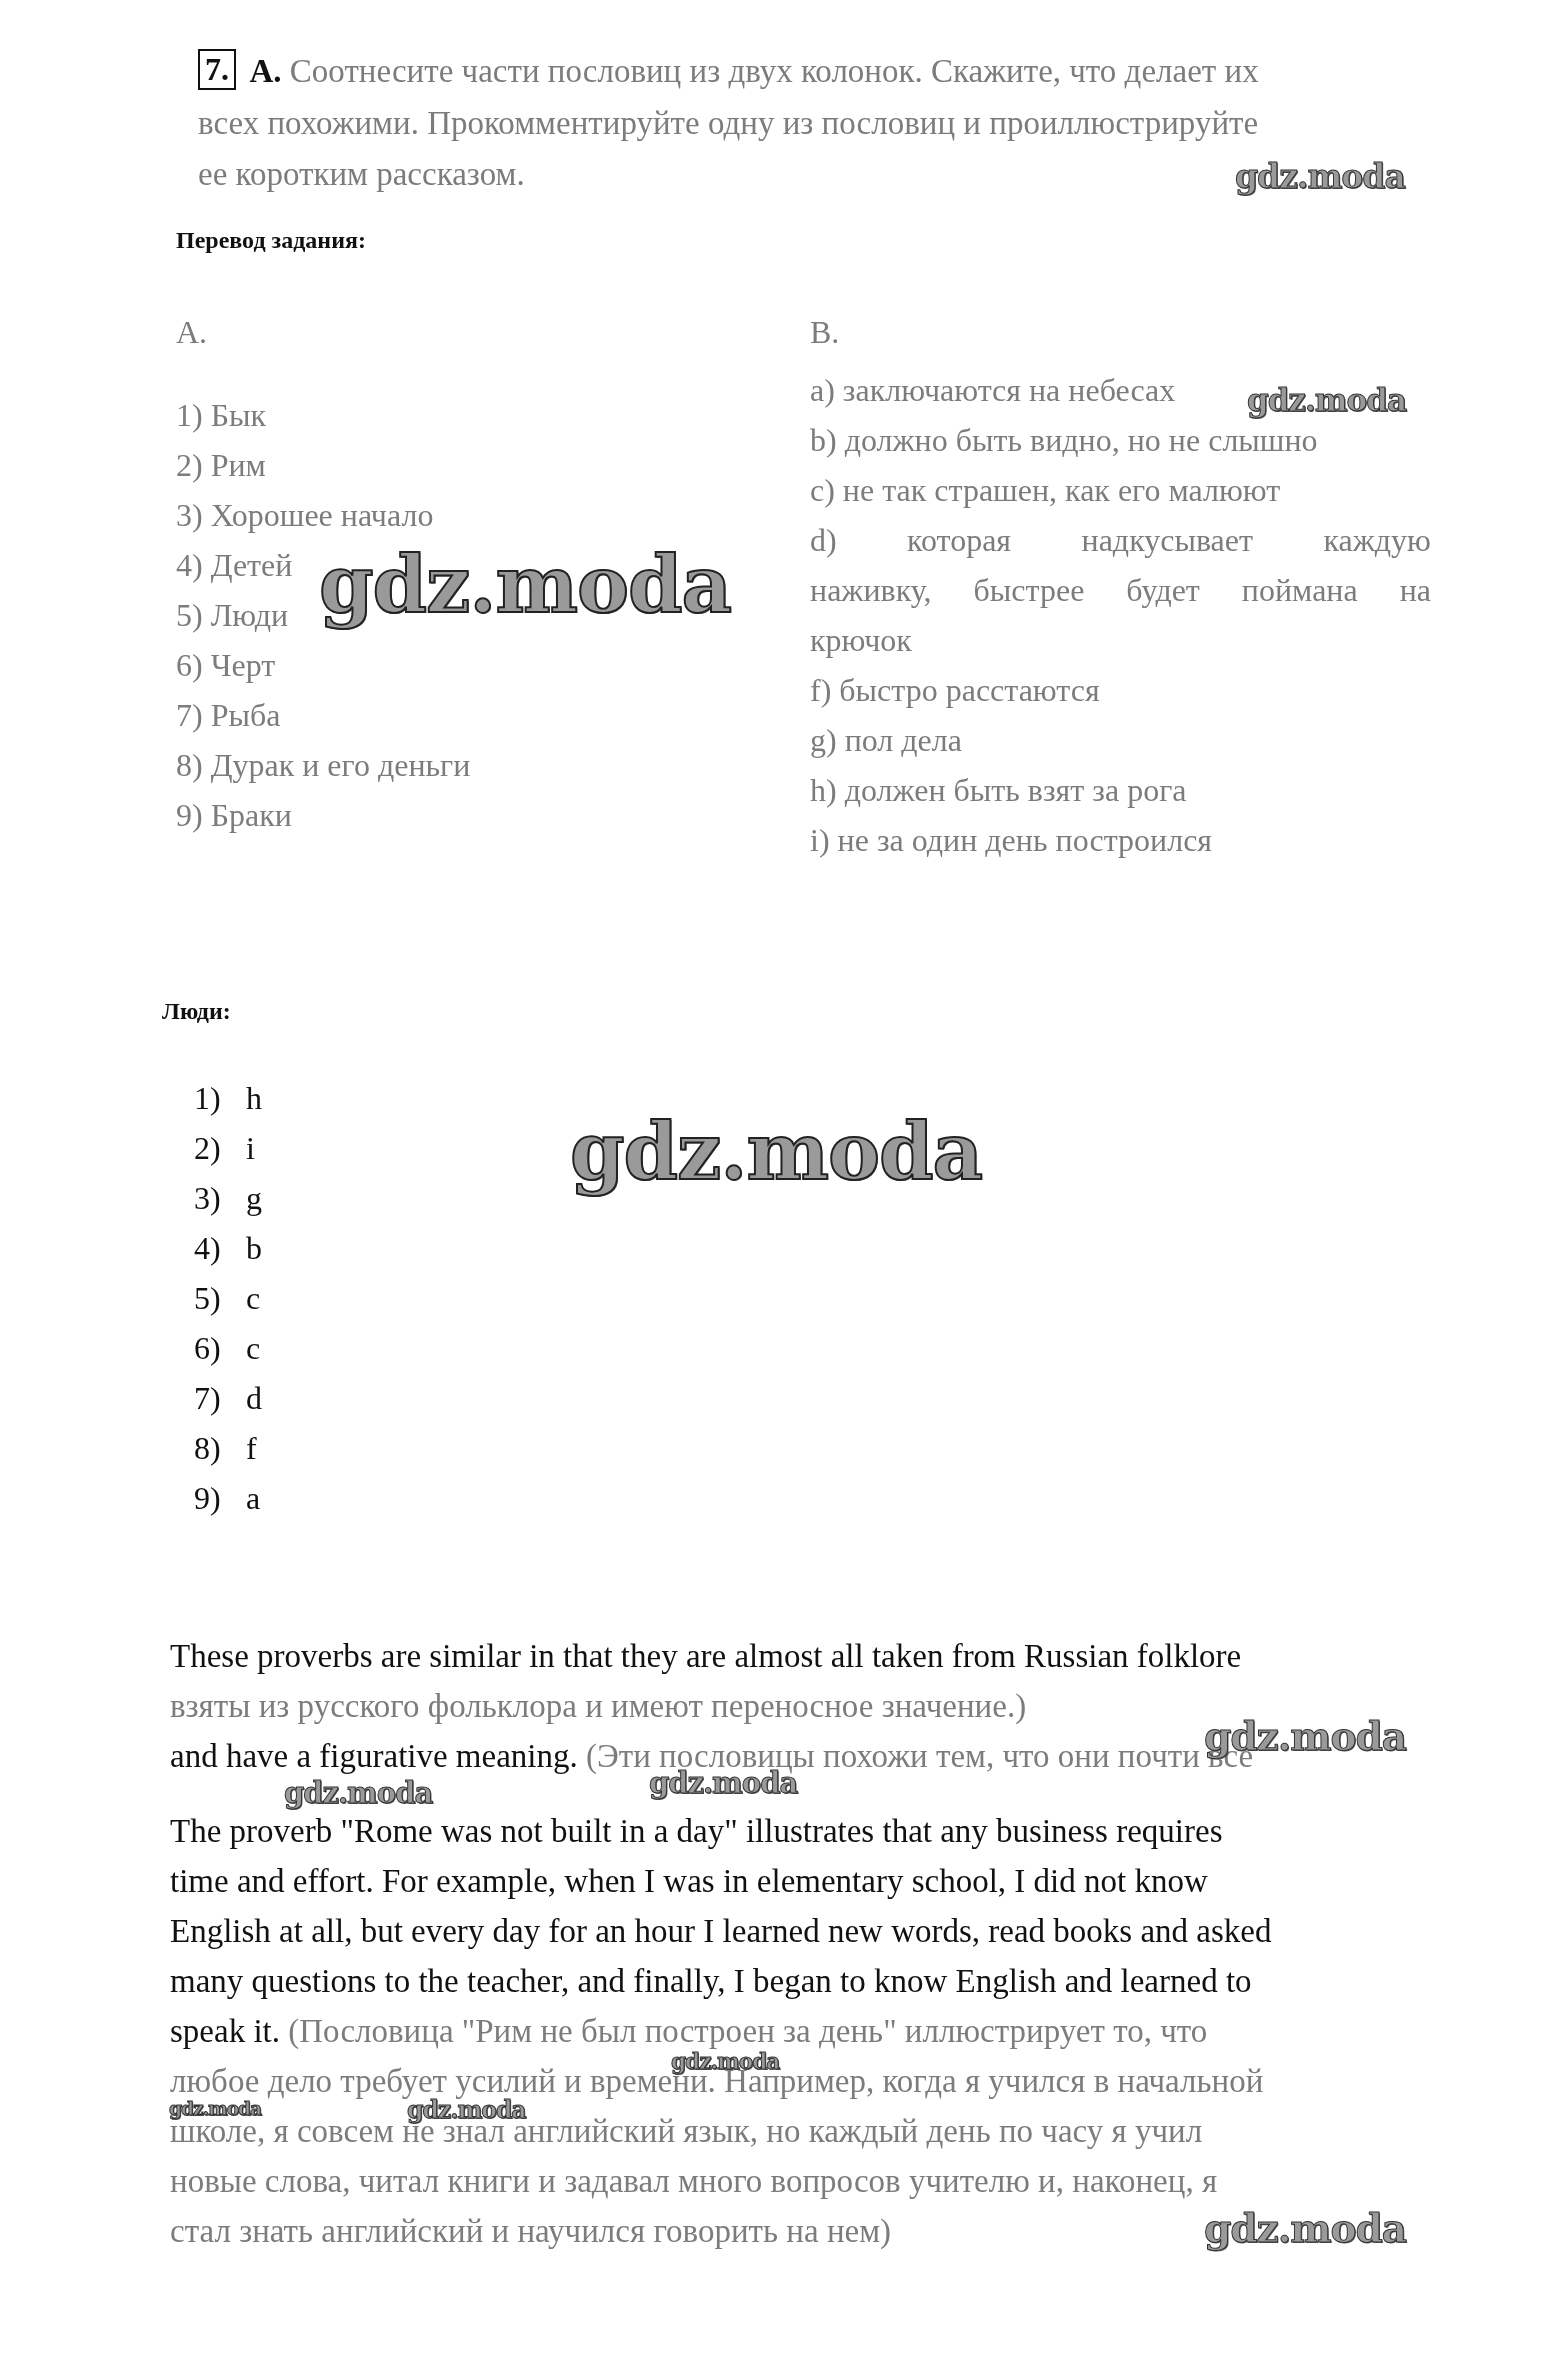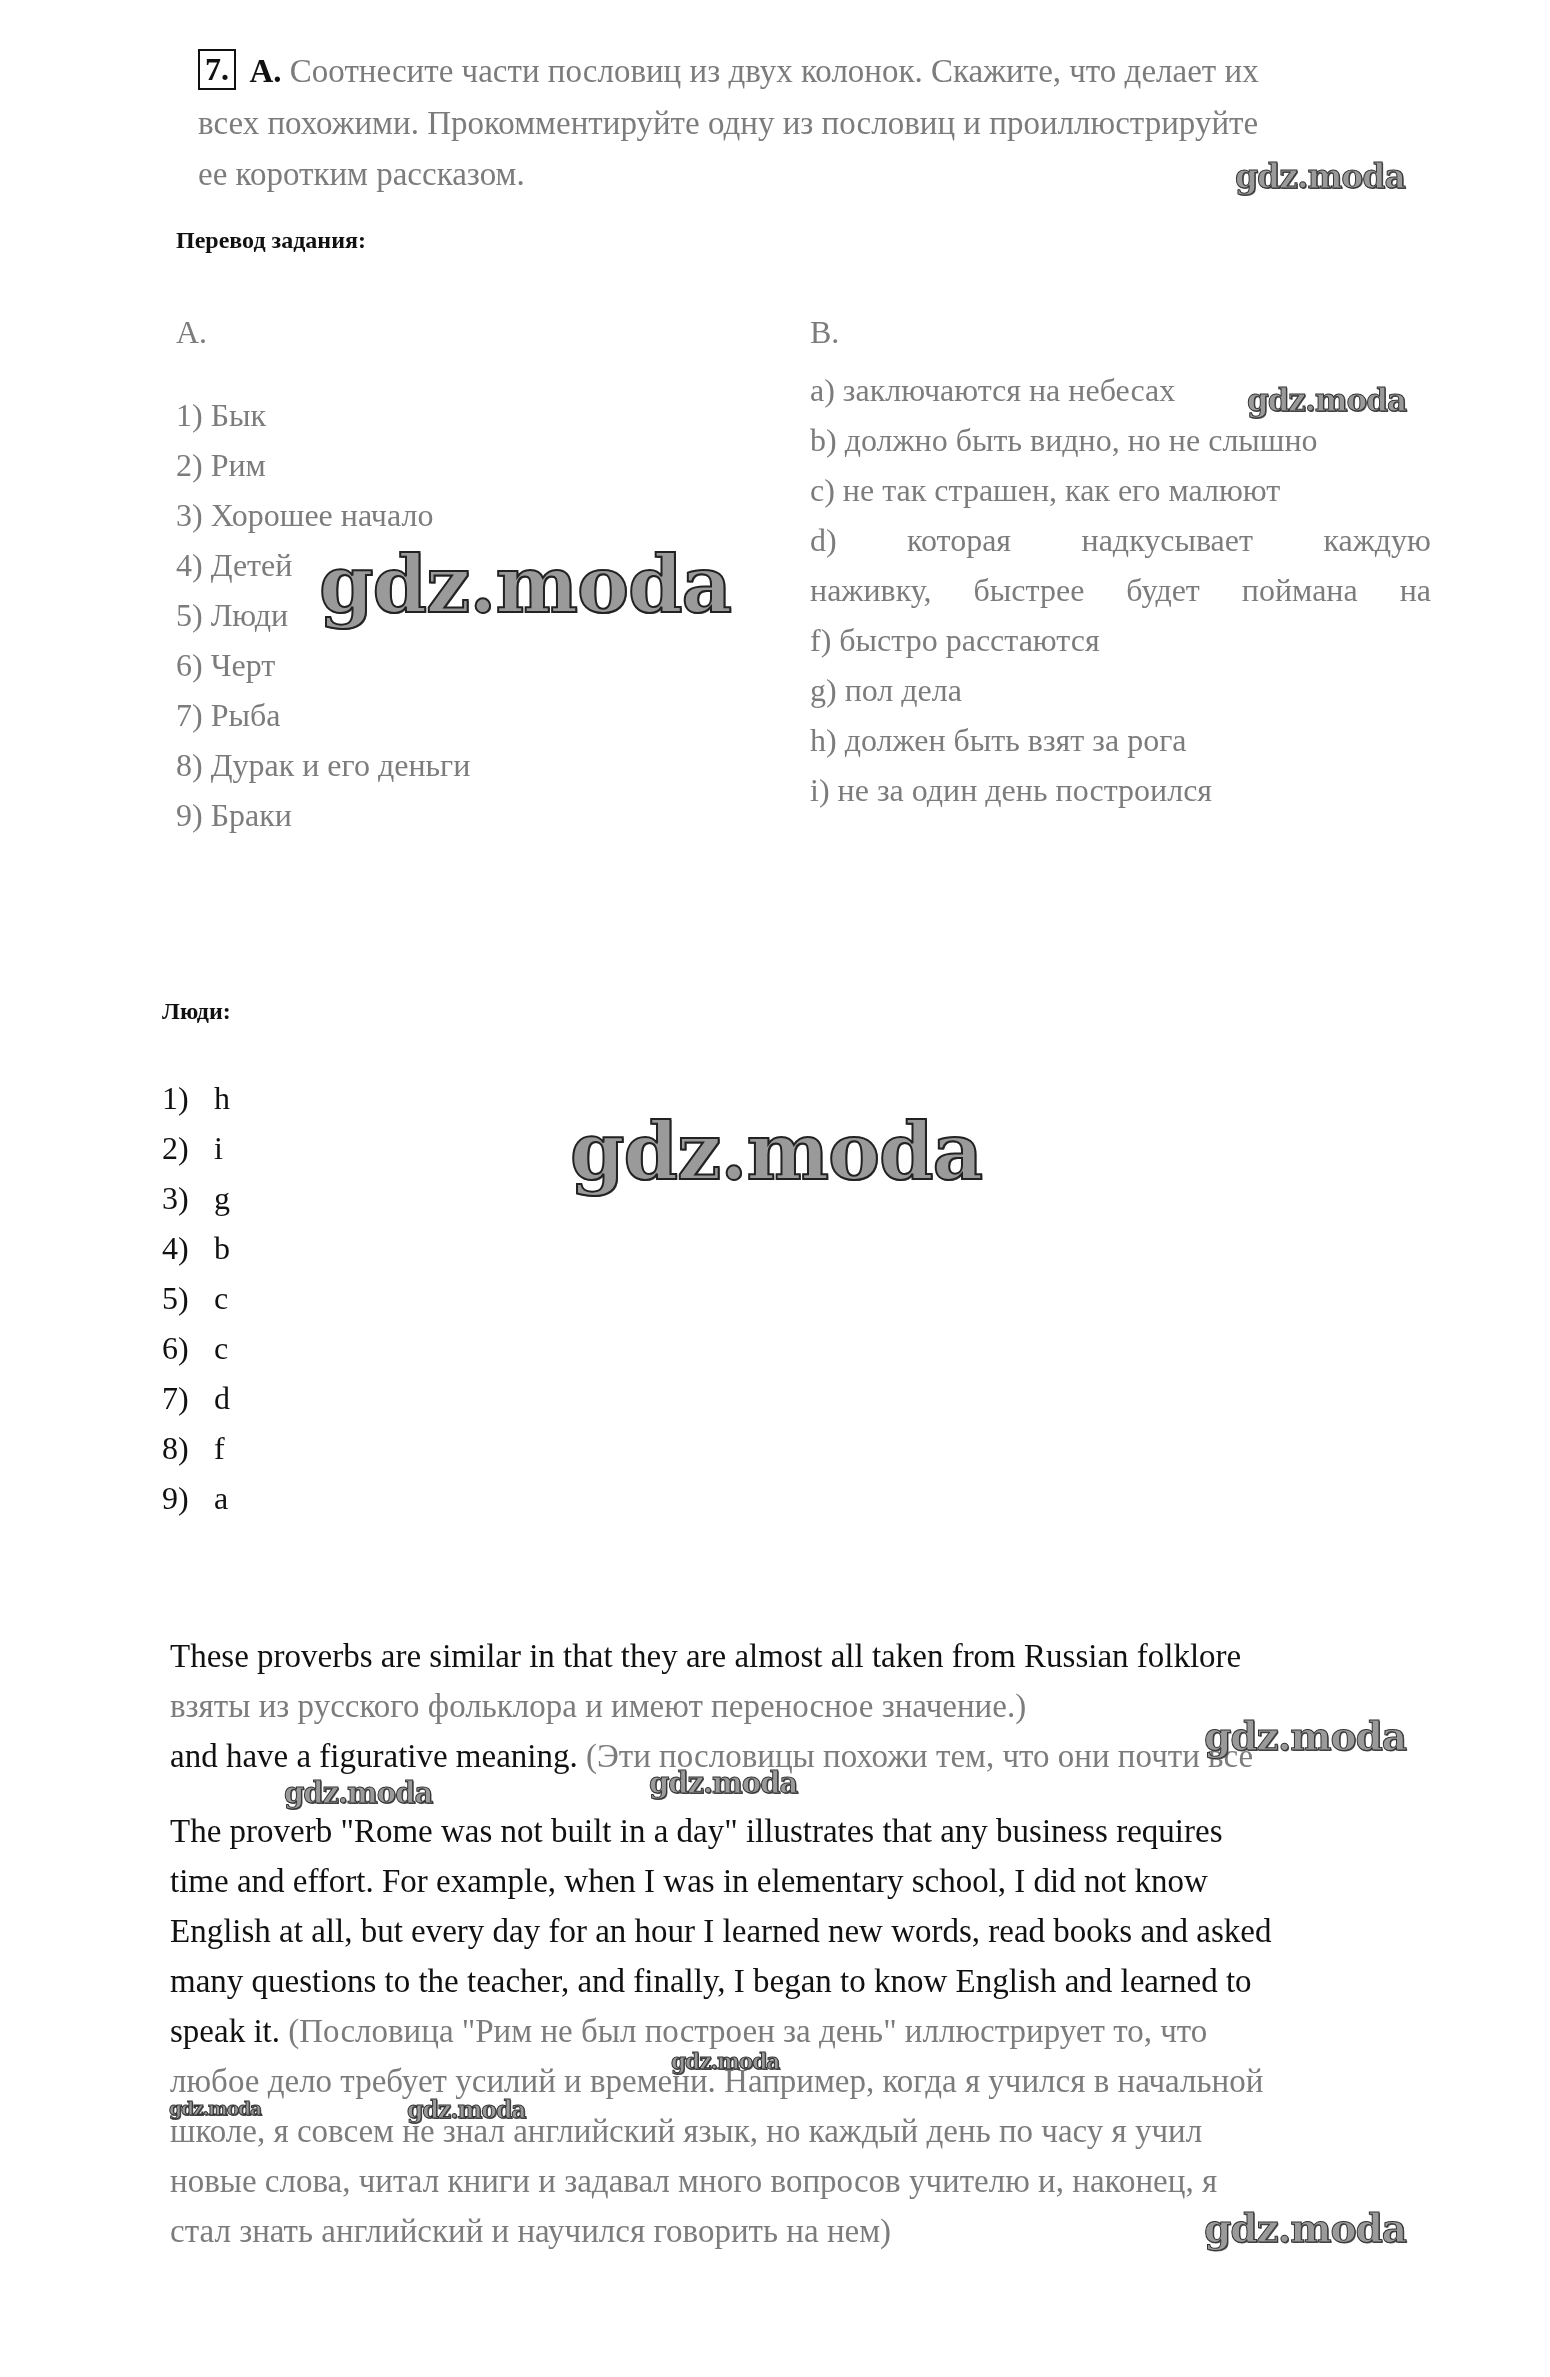--- a/index.html
+++ b/index.html
@@ -14,21 +14,21 @@
     .num-box {
       display: inline-block; border: 2.9px solid #111; padding: 0 4.9px; line-height: 37px;
       font-weight: bold; color: #111; font-size: 32px; margin-right: 13.7px; vertical-align: 2px;
     }
     .bold-a { font-weight: bold; color: #111; }
     .heading { font-weight: bold; font-size: 24px; color: #111; }
     .col-label { font-size: 32px; }
     .list-a div, .list-b div { font-size: 32px; line-height: 50px; white-space: nowrap; }
     .list-b { width: 621px; }
     .list-b .justify { white-space: normal; text-align: justify; text-align-last: justify; }
-    .answers div { font-size: 32px; line-height: 50px; color: #111; white-space: nowrap; }
+    .answers div { font-size: 32px; line-height: 50px; color: #111; white-space: nowrap; margin-left: 32px; }
     .answers .n { display: inline-block; width: 52px; }
     .para { font-size: 33px; line-height: 50px; width: 1274px; }
     .para .line { white-space: nowrap; margin-left: 8px; }
     .wm {
       position: absolute; font-family: "DejaVu Serif", "Liberation Serif", serif; font-weight: bold;
       color: #9a9a9a; letter-spacing: -1px;
       -webkit-text-stroke: 1px #333;
       text-shadow: 1px 1px 0 #555;
       background: transparent;
     }
@@ -58,20 +58,21 @@
   <div>9) Браки</div>
 </div>
 
 <div class="abs col-label gray" style="left:810px; top:314px;">B.</div>
 <div class="abs list-b gray" style="left:810px; top:365px;">
   <div>a) заключаются на небесах</div>
   <div>b) должно быть видно, но не слышно</div>
   <div>c) не так страшен, как его малюют</div>
   <div class="justify">d) которая надкусывает каждую</div>
   <div class="justify">наживку, быстрее будет поймана на</div>
+  <div>крючок</div>
   <div>f) быстро расстаются</div>
   <div>g) пол дела</div>
   <div>h) должен быть взят за рога</div>
   <div>i) не за один день построился</div>
 </div>
 
 <div class="abs heading" style="left:162px; top:998px;">Люди:</div>
 <div class="abs answers" style="left:162px; top:1073px;">
   <div><span class="n">1)</span><span>h</span></div>
   <div><span class="n">2)</span><span>i</span></div>

